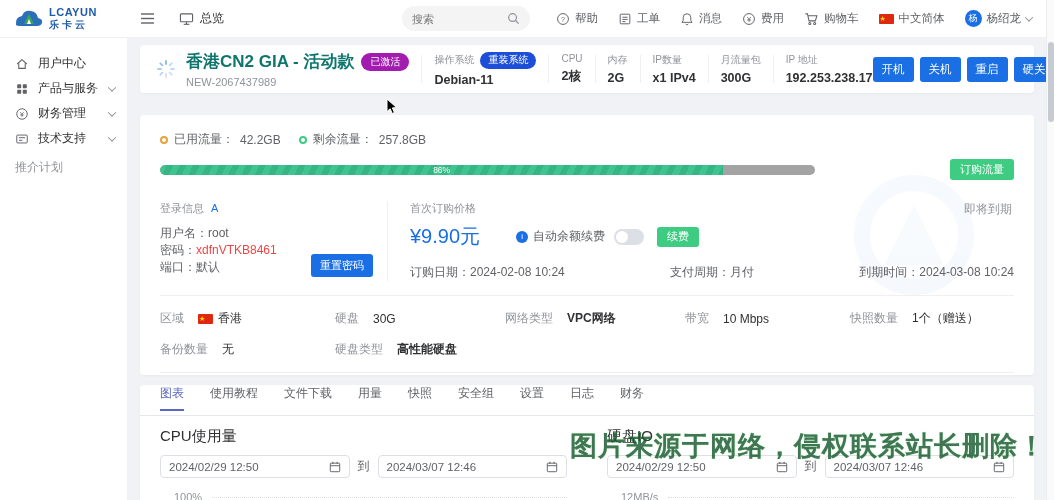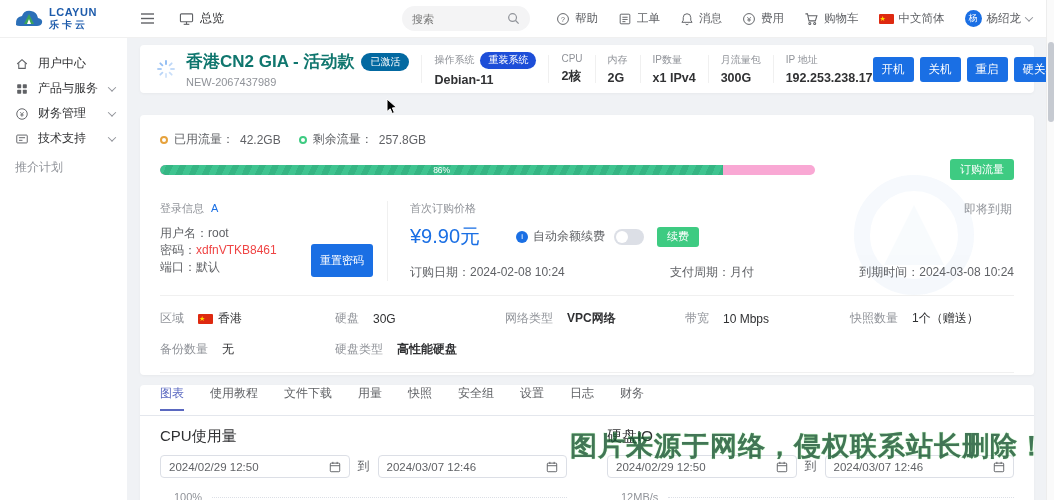--- a/index.html
+++ b/index.html
@@ -39,53 +39,53 @@
   .main { position:absolute; top:38px; left:127px; right:8px; bottom:0; background:#f0f2f5; overflow:hidden; }
   .card { background:#fff; border-radius:4px; box-shadow:0 1px 3px rgba(0,0,0,.04); }
 
   
   .card1 { margin:7px 12px 0 13px; height:48px; display:flex; align-items:center; padding:0 14px 0 16px; }
   .spinner { width:20px; height:20px; flex:none; animation:spin 1.2s steps(12) infinite; }
   @keyframes spin { to { transform:rotate(360deg);} }
   .title-block { margin-left:10px; flex:none; }
   .title-row { display:flex; align-items:center; gap:7px; }
   .srv-title { font-size:17px; font-weight:bold; color:#0f766e; white-space:nowrap; }
-  .badge-green { background:#0369a1; color:#fff; font-size:10px; padding:2px 9px; border-radius:9px; white-space:nowrap; }
+  .badge-green { background:#a21caf; color:#fff; font-size:10px; padding:2px 9px; border-radius:9px; white-space:nowrap; }
   .srv-code { color:#909399; font-size:11px; margin-top:3px; }
   .vdiv { width:1px; height:28px; background:#f0f0f0; margin:0 12px; flex:none; }
   .spec { flex:none; }
   .spec-label { font-size:10px; color:#909399; white-space:nowrap; display:flex; align-items:center; gap:6px; }
   .spec-value { font-size:12.5px; font-weight:bold; color:#303133; margin-top:4px; white-space:nowrap; }
   .pill-blue { background:#1d4ed8; color:#fff; font-size:10px; padding:1.5px 8px; border-radius:9px; font-weight:normal; }
   .btn-row { margin-left:auto; display:flex; gap:6px; }
   .btn { background:#1a6fe4; color:#fff; border:none; border-radius:3px; height:25px; padding:0 9px;
     font-size:11.5px; display:flex; align-items:center; gap:5px; font-family:inherit; white-space:nowrap; }
   .btn-green { background:#3ecb82; }
 
   
   .card2 { margin:22px 12px 0 13px; height:260px; padding:16px 20px 0; position:relative; overflow:hidden; }
   .ghost-logo { position:absolute; right:40px; top:55px; opacity:.55; pointer-events:none; }
   .legend-row { display:flex; align-items:center; gap:6px; color:#606266; font-size:12px; }
   .ring { width:8px; height:8px; border-radius:50%; border:2px solid #e6a23c; flex:none; }
   .ring.green { border-color:#3ecb82; }
   .legend-gap { width:6px; }
   .progress-row { display:flex; align-items:center; margin-top:11px; }
-  .pbar { width:655px; height:10px; border-radius:5px; background:#f9a8d4; overflow:hidden; position:relative; flex:none; }
+  .pbar { width:655px; height:10px; border-radius:5px; background:#a3a3a3; overflow:hidden; position:relative; flex:none; }
   .pfill { height:100%; border-radius:5px 0 0 5px;
     background:repeating-linear-gradient(115deg,#3fc490 0 6px,#35b583 6px 12px);
     display:flex; align-items:center; justify-content:center; }
   .pfill span { color:#fff; font-size:8.5px; }
   .order-traffic { margin-left:auto; height:21px; padding:0 10px; font-size:11px; }
   .order-grid { display:flex; margin-top:21px; position:relative; }
   .login-col { width:228px; flex:none; border-right:1px solid #f0f0f0; position:relative; padding-right:10px; }
   .sec-label { font-size:11px; color:#909399; }
   .sec-label .lk { color:#1a6fe4; margin-left:4px; }
   .login-lines { margin-top:9px; line-height:17px; color:#606266; font-size:12px; }
   .pw { color:#ef4444; }
-  .reset-btn { position:absolute; right:14px; bottom:4px; height:33px; font-size:11px; }
+  .reset-btn { position:absolute; right:14px; bottom:4px; height:23px; font-size:11px; }
   .pay-col { flex:1; padding-left:22px; position:relative; }
   .price-row { display:flex; align-items:center; margin-top:7px; }
   .price { font-size:20px; color:#1a6fe4; }
   .auto-renew { display:flex; align-items:center; gap:5px; margin-left:36px; color:#606266; }
   .info-i { width:12px; height:12px; border-radius:50%; background:#1a6fe4; color:#fff; font-size:8px;
     display:inline-flex; align-items:center; justify-content:center; font-style:normal; }
   .toggle { width:30px; height:16px; border-radius:8px; background:#dcdfe6; position:relative; margin:0 8px 0 4px; flex:none; }
   .toggle::after { content:""; position:absolute; left:2px; top:2px; width:12px; height:12px; border-radius:50%; background:#fff; }
   .renew-btn { height:20px; font-size:11px; padding:0 10px; }
   .pay-bottom { display:flex; justify-content:space-between; margin-top:14px; color:#606266; font-size:12px; }

